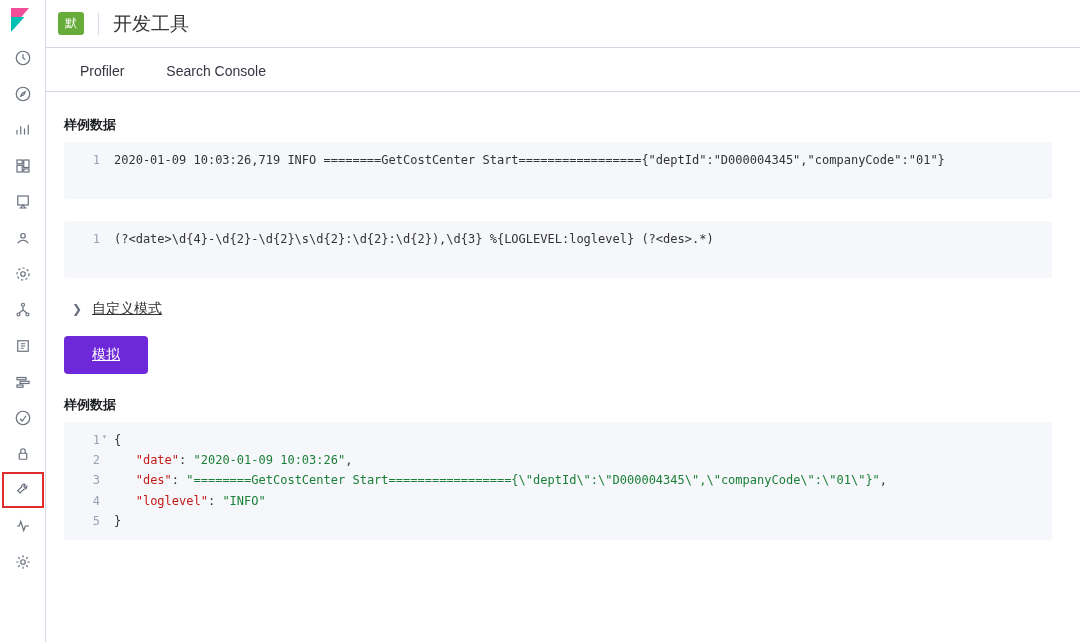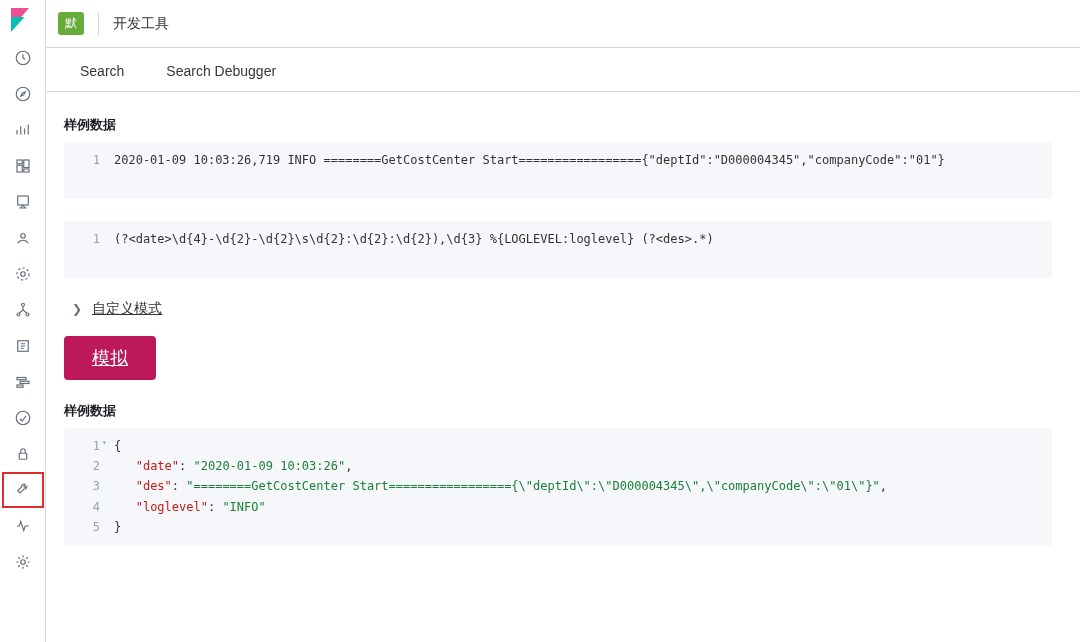--- a/index.html
+++ b/index.html
@@ -13,21 +13,21 @@
     .sidebar-icon svg { width: 18px; height: 18px; }
     .sidebar-icon.highlighted { border: 2px solid #e02c2c; }
     
     
     .main { flex: 1; display: flex; flex-direction: column; overflow: hidden; }
     
     
     .header { height: 48px; display: flex; align-items: center; border-bottom: 1px solid #d3dae6; padding: 0 12px; }
     .header-badge { background: #67ac3a; color: #fff; font-size: 12px; padding: 3px 7px; border-radius: 3px; margin-right: 14px; }
     .header-divider { width: 1px; height: 22px; background: #d3dae6; margin-right: 14px; }
-    .header-title { font-size: 14px; color: #333; }
+    .header-title { font-size: 19px; color: #333; }
     
     
     .tabs { display: flex; padding: 0 18px; border-bottom: 1px solid #d3dae6; height: 44px; align-items: flex-end; }
     .tab { padding: 10px 16px; color: #343741; font-size: 14px; cursor: pointer; border-bottom: 2px solid transparent; margin-right: 10px; }
     .tab.active { color: #006bb4; border-bottom-color: #006bb4; }
     .tab-wrap-highlight { border: 2px solid #e02c2c; padding: 4px 8px 0; }
     .tab-wrap-highlight .tab { margin-right: 0; }
     
     
     .content { padding: 24px 28px 40px 18px; overflow-y: auto; flex: 1; }
@@ -39,21 +39,21 @@
     .code-line { display: flex; }
     .gutter { width: 50px; text-align: right; color: #98a2b3; padding-right: 14px; flex-shrink: 0; user-select: none; }
     .code-text { color: #333; white-space: pre; }
     
     
     .collapsible { display: flex; align-items: center; cursor: pointer; color: #333; font-size: 14px; margin: 12px 0 18px 8px; }
     .collapsible .chev { margin-right: 10px; font-size: 12px; color: #69707d; }
     .collapsible .lbl { text-decoration: underline; text-align: center; }
     
     
-    .btn-primary { background: #be185d; color: #fff; border: 0; padding: 10px 28px; font-size: 18px; border-radius: 4px; cursor: pointer; text-decoration: underline; }
+    .btn-primary { background: #6d28d9; color: #fff; border: 0; padding: 10px 28px; font-size: 14px; border-radius: 4px; cursor: pointer; text-decoration: underline; }
     
     
     .json-key { color: #c41a16; }
     .json-str { color: #1a7f37; }
     .json-punc { color: #333; }
     .fold-marker { position: relative; }
     .fold-marker::before { content: "▾"; position: absolute; left: -12px; font-size: 8px; color: #98a2b3; }
   </style>
 </head>
 <body>
@@ -162,22 +162,22 @@
   </div>
 
   <div class="main">
     <div class="header">
       <span class="header-badge">默</span>
       <span class="header-divider"></span>
       <span class="header-title">开发工具</span>
     </div>
 
     <div class="tabs">
-      <div class="tab">Search</div>
-      <div class="tab">Search Debugger</div>
+      <div class="tab">Profiler</div>
+      <div class="tab">Search Console</div>
     </div>
 
     <div class="content">
 
       <div class="section">
         <div class="section-label">样例数据</div>
         <div class="code-editor">
           <div class="code-line">
             <span class="gutter">1</span>
             <span class="code-text">2020-01-09 10:03:26,719 INFO ========GetCostCenter Start================={"deptId":"D000004345","companyCode":"01"}</span>

